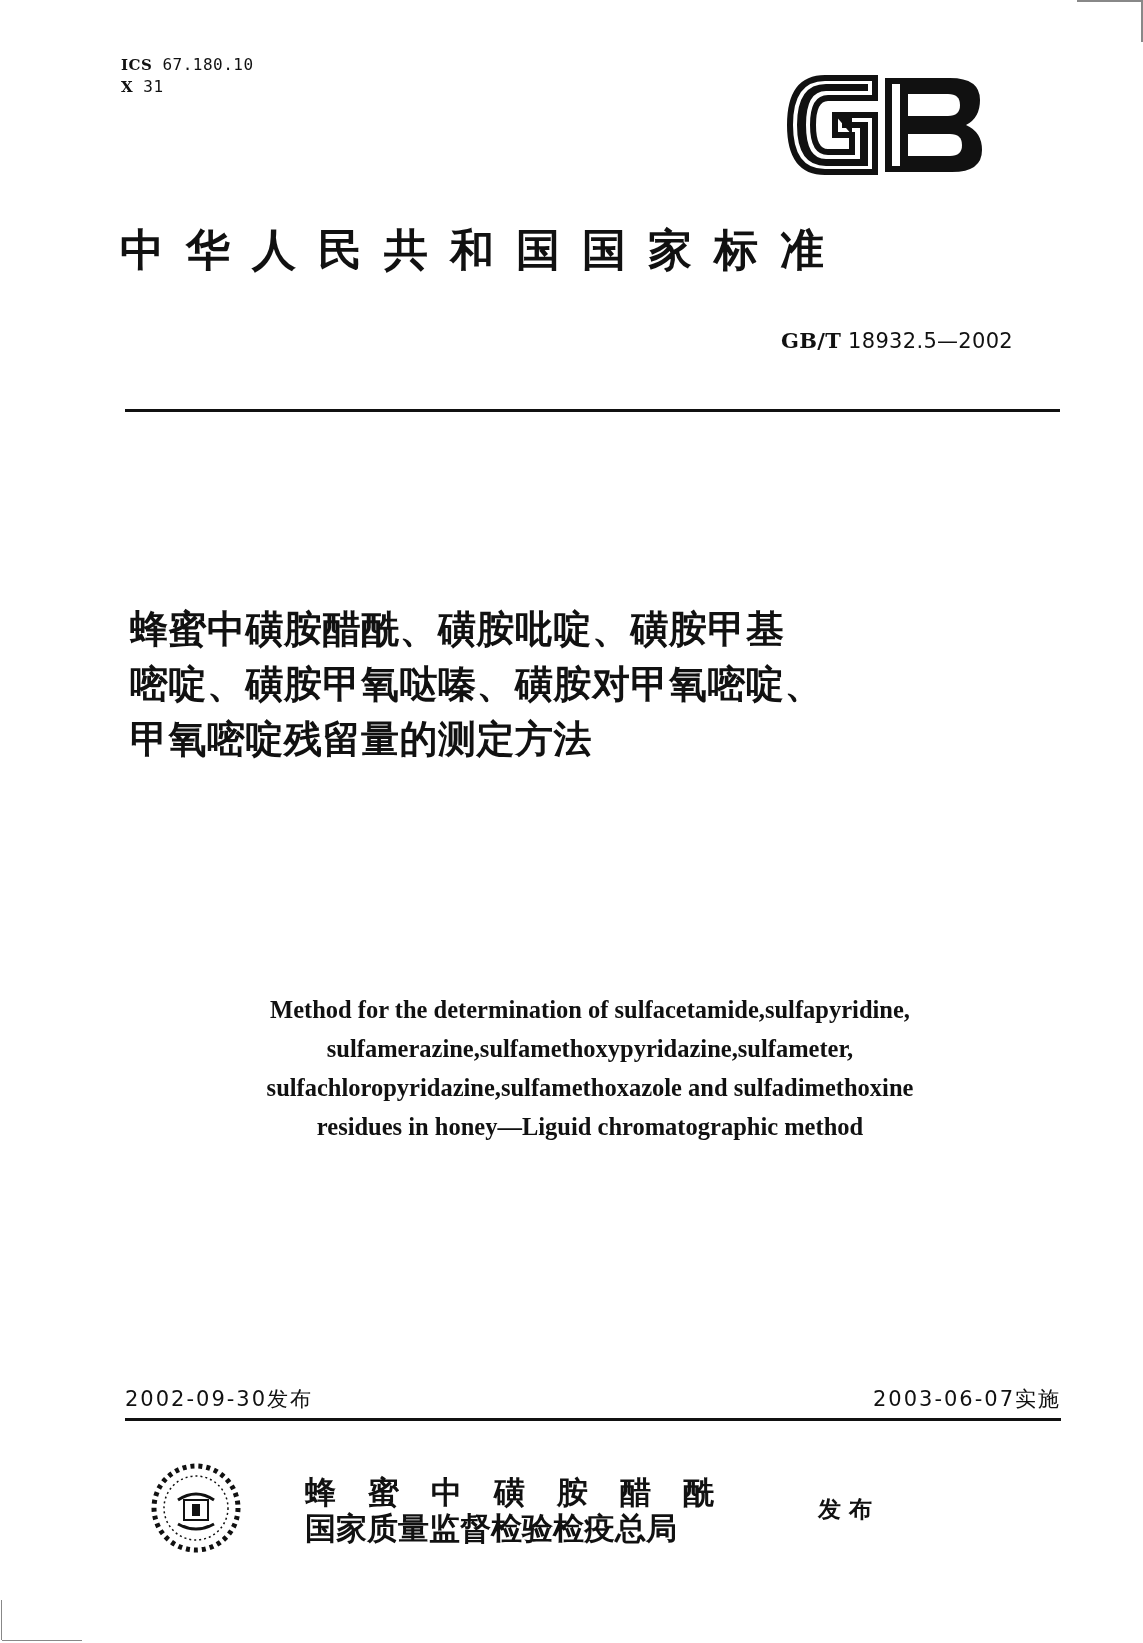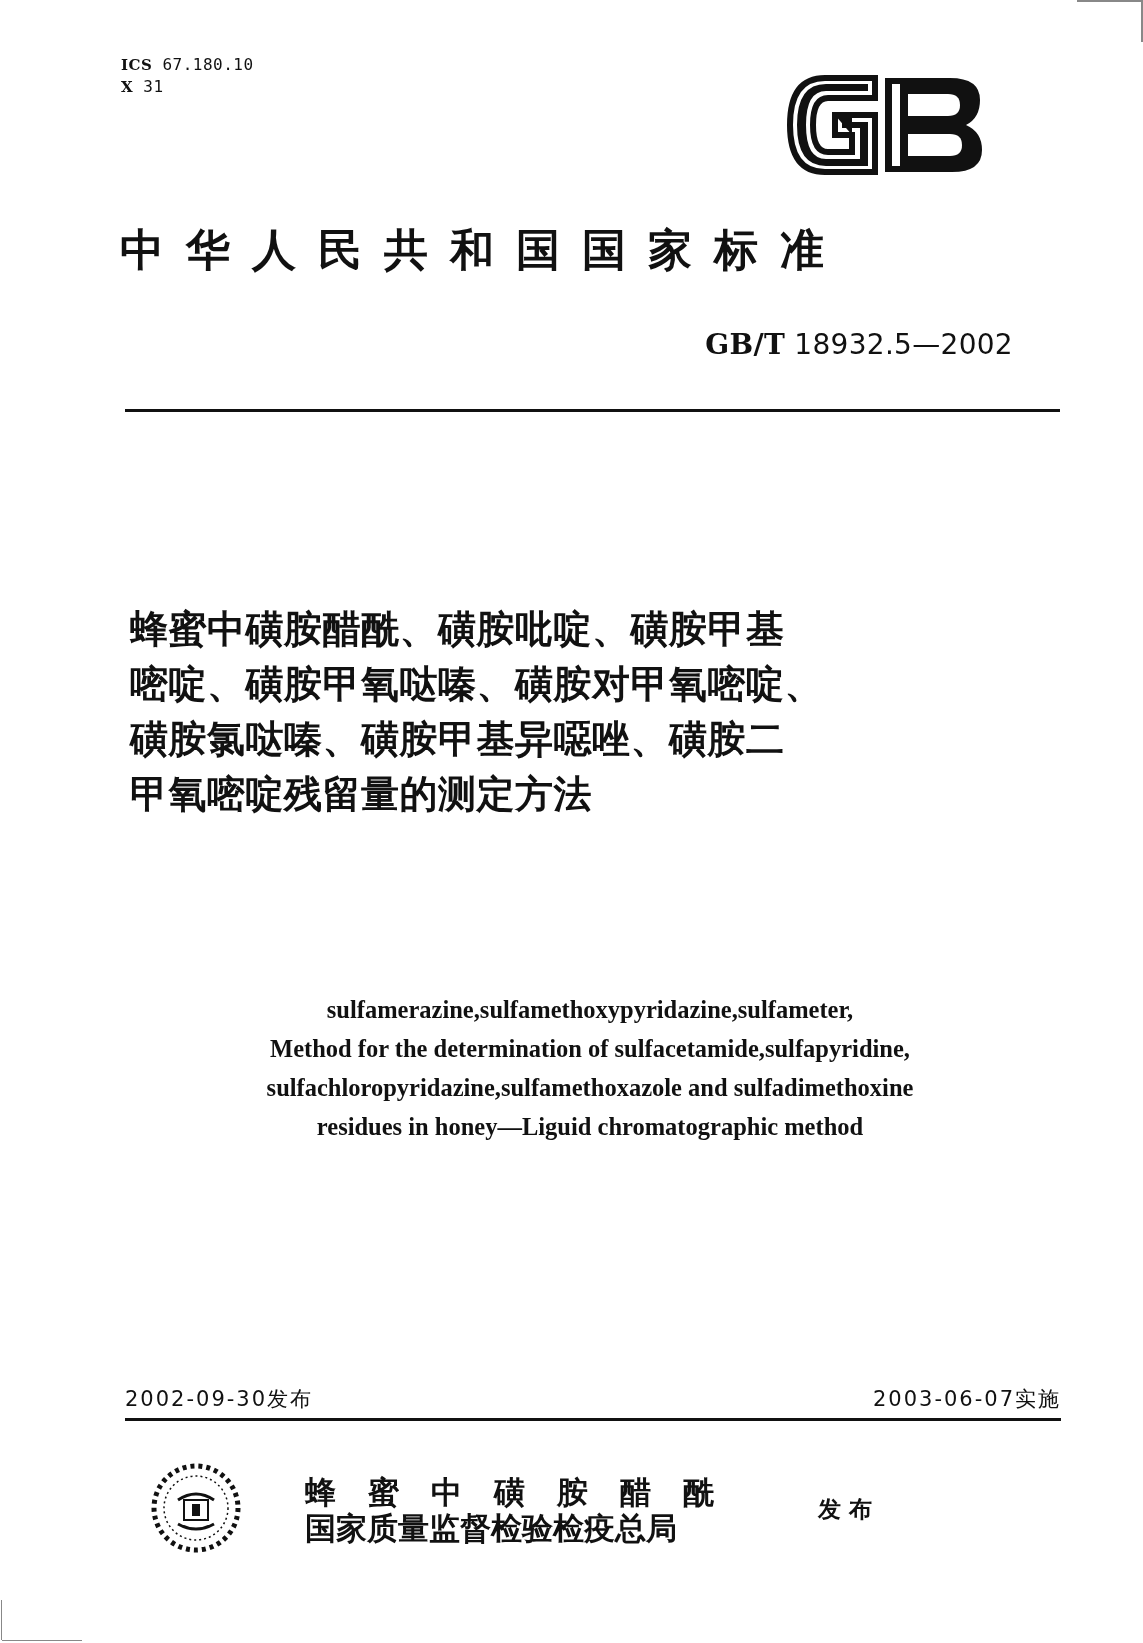--- a/index.html
+++ b/index.html
@@ -46,21 +46,21 @@
       font-size: 44px;
       letter-spacing: 22px;
       white-space: nowrap;
       line-height: 60px;
     }
 
     
     .std-number {
       right: 130px;
       top: 328px;
-      font-size: 28px;
+      font-size: 21px;
       font-family: "DejaVu Sans", sans-serif;
       letter-spacing: 0.3px;
     }
     .std-number .gbt {
       font-family: "DejaVu Serif", serif;
       font-weight: bold;
     }
 
     .rule-top {
       left: 125px;
@@ -187,27 +187,26 @@
 <div class="abs std-number">
   <span class="gbt">GB/T</span>
   <span>18932.5—2002</span>
 </div>
 
 <div class="abs rule-top"></div>
 
 <div class="abs cn-title">
   <div>蜂蜜中磺胺醋酰、磺胺吡啶、磺胺甲基</div>
   <div>嘧啶、磺胺甲氧哒嗪、磺胺对甲氧嘧啶、</div>
-  <div>磺胺氯哒嗪、磺胺甲基异噁唑、磺胺二</div>
   <div>甲氧嘧啶残留量的测定方法</div>
 </div>
 
 <div class="abs en-title">
+  <div>Method for the determination of sulfacetamide,sulfapyridine,</div>
   <div>sulfamerazine,sulfamethoxypyridazine,sulfameter,</div>
-  <div>Method for the determination of sulfacetamide,sulfapyridine,</div>
   <div>sulfachloropyridazine,sulfamethoxazole and sulfadimethoxine</div>
   <div>residues in honey—Liguid chromatographic method</div>
 </div>
 
 <div class="abs date-publish">
   <span>2002-09-30</span><span>发布</span>
 </div>
 <div class="abs date-implement">
   <span>2003-06-07</span><span>实施</span>
 </div>

